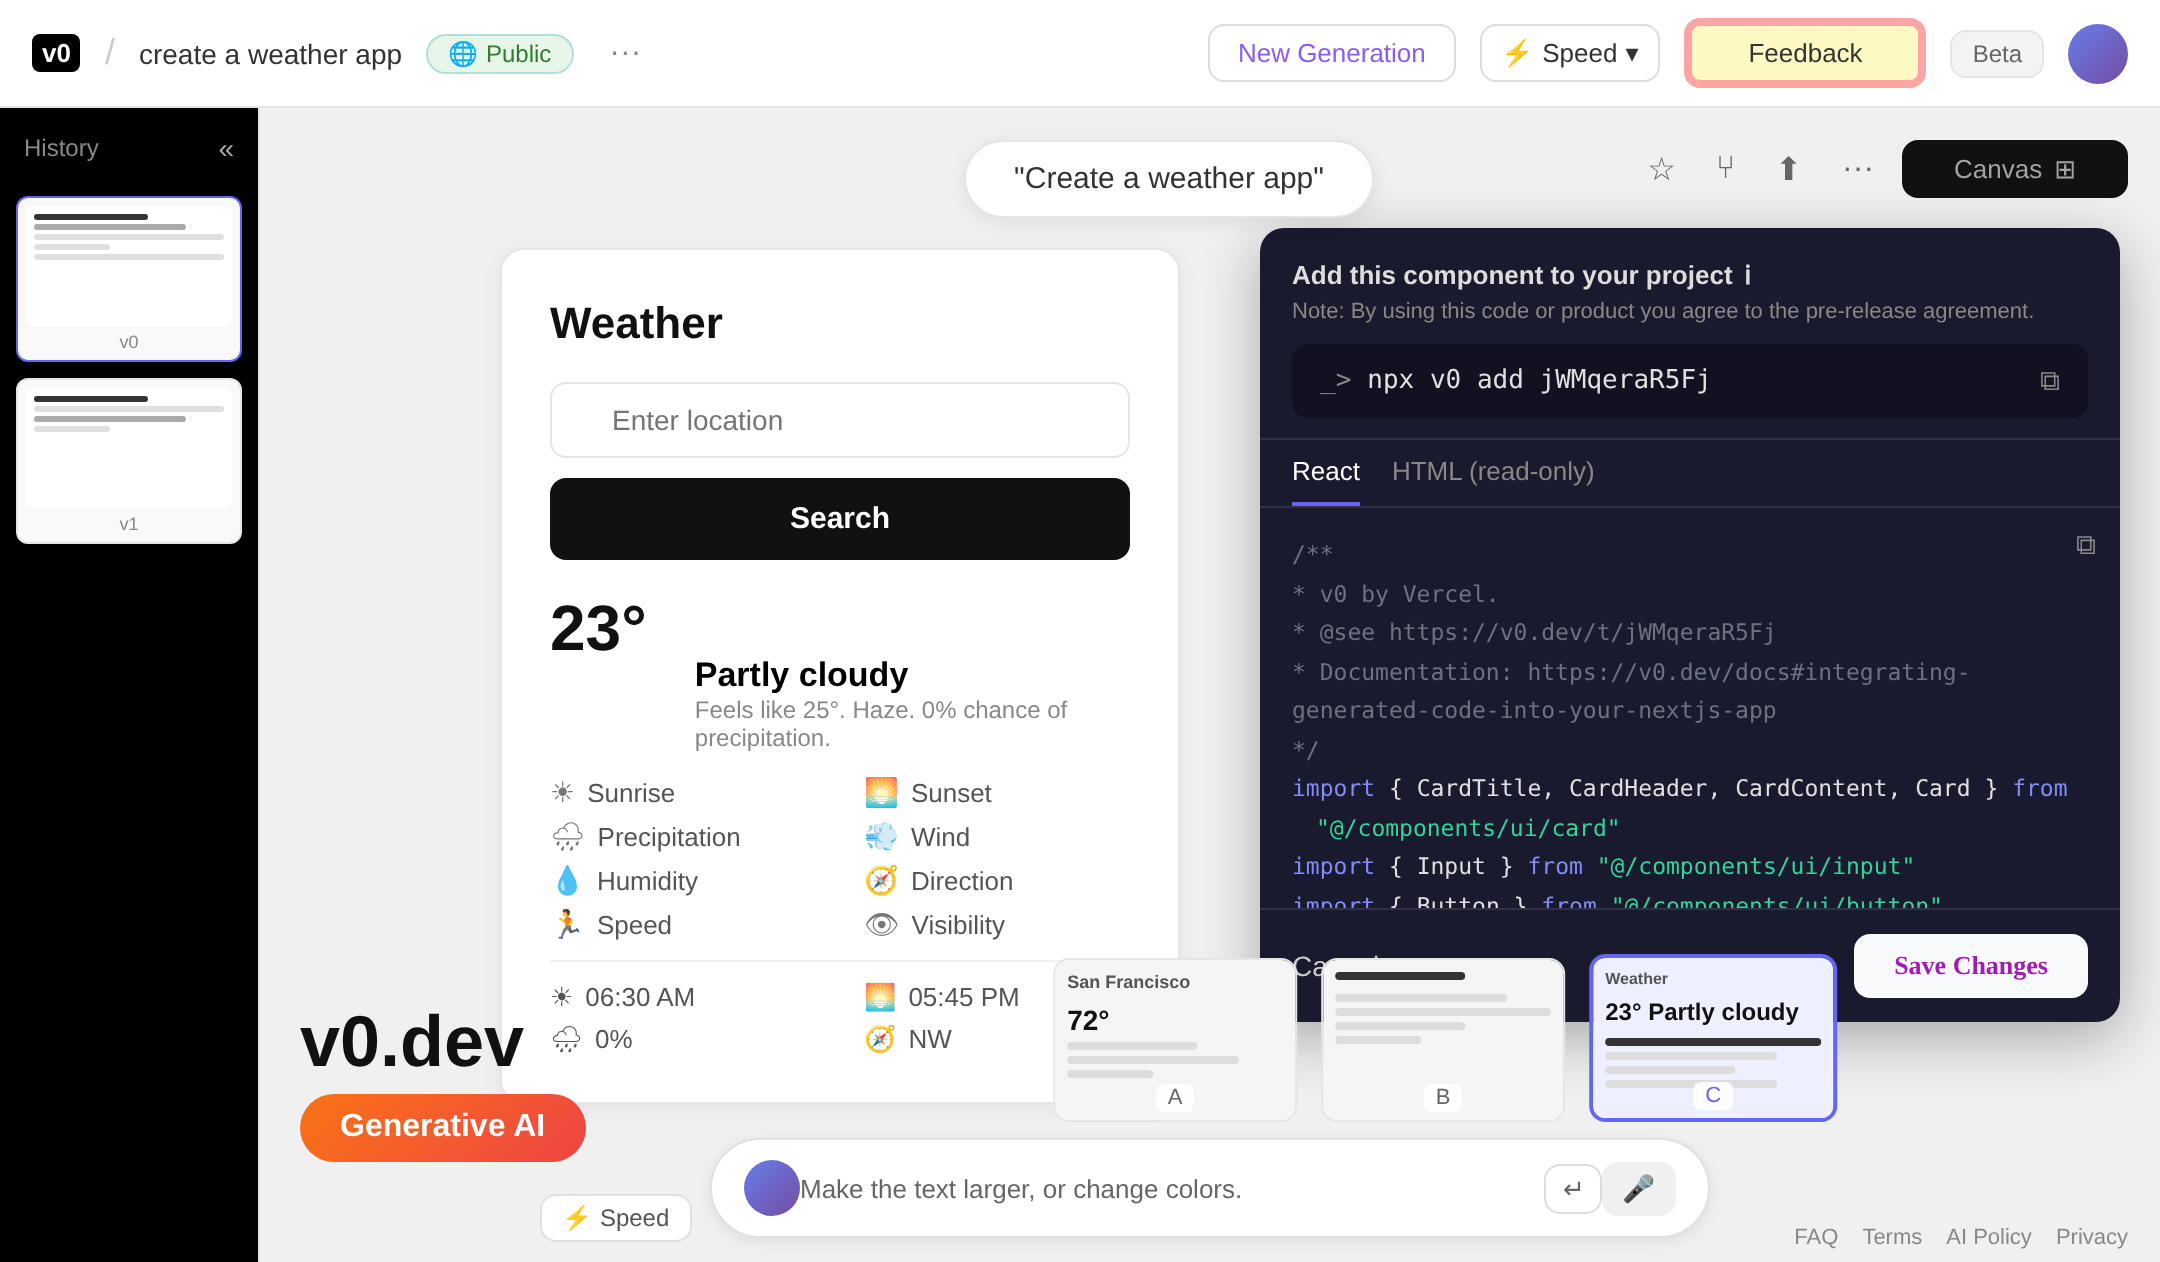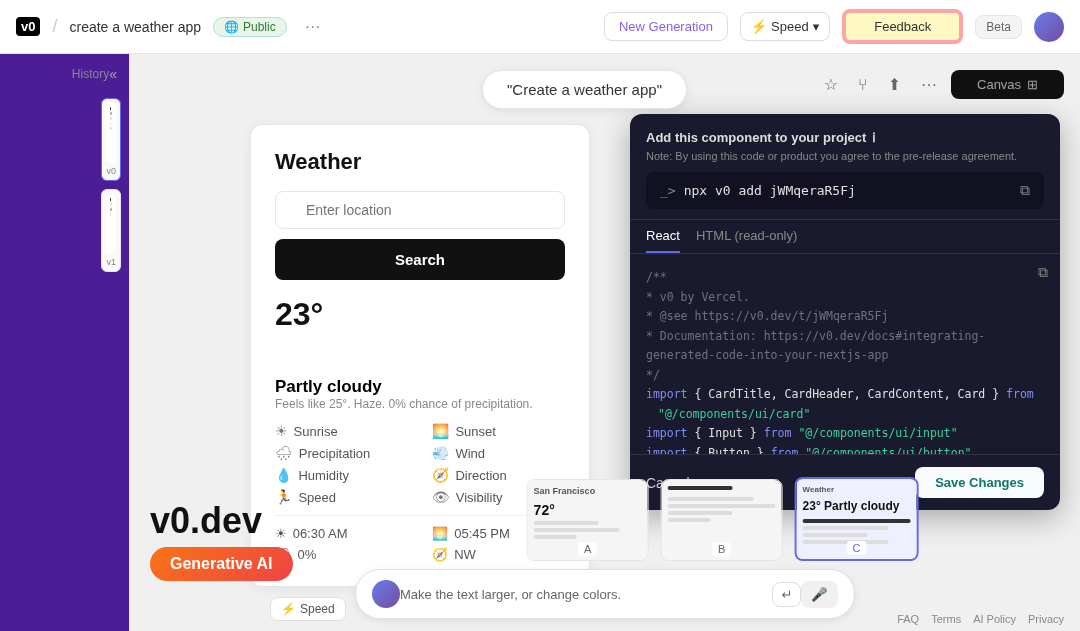--- a/index.html
+++ b/index.html
@@ -117,27 +117,26 @@
 
     
     .main-layout {
       display: flex;
       height: calc(631px - 54px);
     }
 
     
     .sidebar {
       width: 130px;
-      background: #4c1d95;
+      background: #000000;
       border-right: 1px solid #e5e5e5;
       padding: 12px 8px;
       display: flex;
       flex-direction: column;
       gap: 8px;
-      align-items: flex-end;
     }
     .sidebar-header {
       display: flex;
       align-items: center;
       justify-content: space-between;
       padding: 0 4px 8px;
     }
     .sidebar-history-label {
       font-size: 12px;
       color: #888;
@@ -254,23 +253,22 @@
       border-radius: 8px;
       padding: 12px;
       font-size: 15px;
       font-weight: 600;
       cursor: pointer;
       margin-bottom: 16px;
     }
     .weather-temp-row {
       display: flex;
       align-items: flex-start;
-      gap: 12px;
+      gap: 24px;
       margin-bottom: 6px;
-      flex-direction: column;
     }
     .weather-temp {
       font-size: 32px;
       font-weight: 700;
       color: #111;
     }
     .weather-condition {
       display: flex;
       flex-direction: column;
     }
@@ -597,27 +595,28 @@
     }
     .footer-cancel {
       background: none;
       border: none;
       color: #ccc;
       font-size: 14px;
       cursor: pointer;
     }
     .footer-save {
       background: #f9fafb;
-      color: #0f766e;
+      color: #a21caf;
       border: none;
       border-radius: 8px;
       padding: 8px 20px;
       font-size: 13px;
       font-weight: 600;
       cursor: pointer;
+      font-family: Liberation Serif, serif;
     }
   </style>
 </head>
 <body>
 
 <div class="topbar">
   <div class="topbar-logo">
     <span class="v0-icon">v0</span>
   </div>
   <span class="topbar-divider">/</span>

